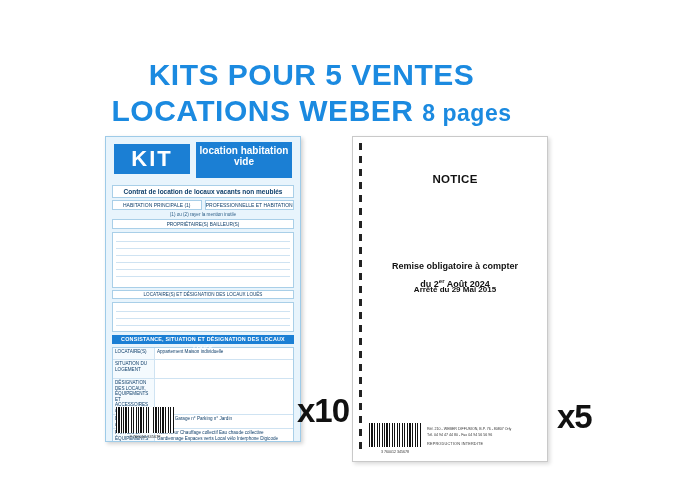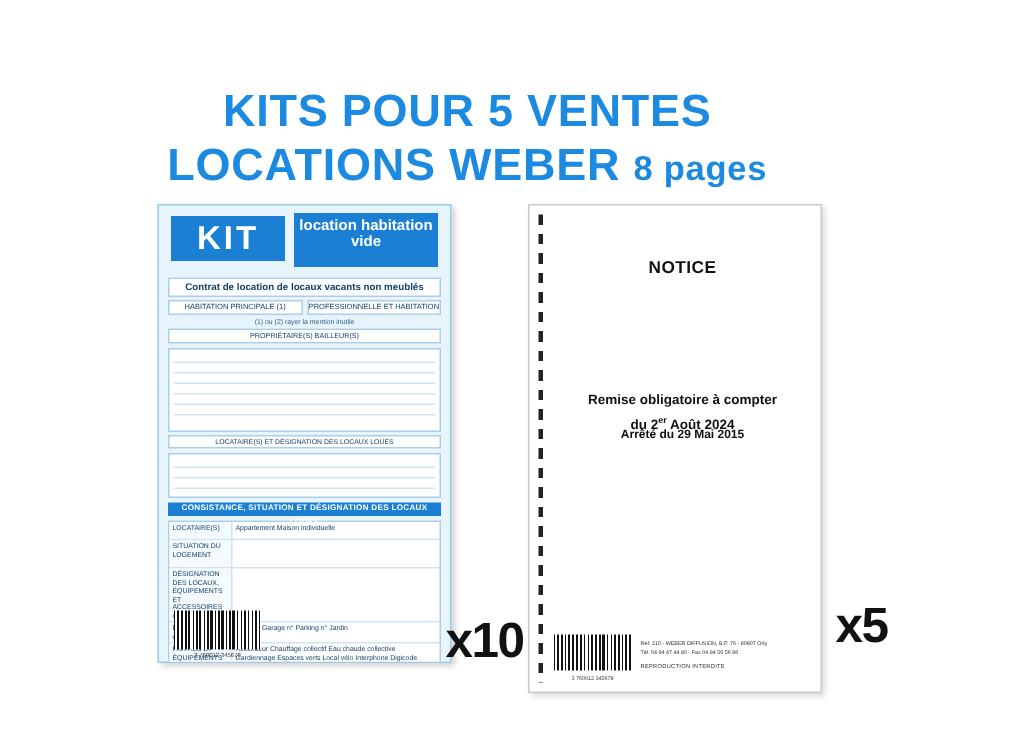--- a/index.html
+++ b/index.html
@@ -213,21 +213,21 @@
     width: 58px;
     text-align: center;
     font-size: 4px;
     color: #333;
   }
 
   
   .x10 {
     position: absolute;
     left: 297px;
-    top: 408px;
+    top: 392px;
     font-size: 33px;
     font-weight: bold;
     color: #111111;
     letter-spacing: -1px;
   }
 
   
   .notice {
     position: absolute;
     left: 352px;

